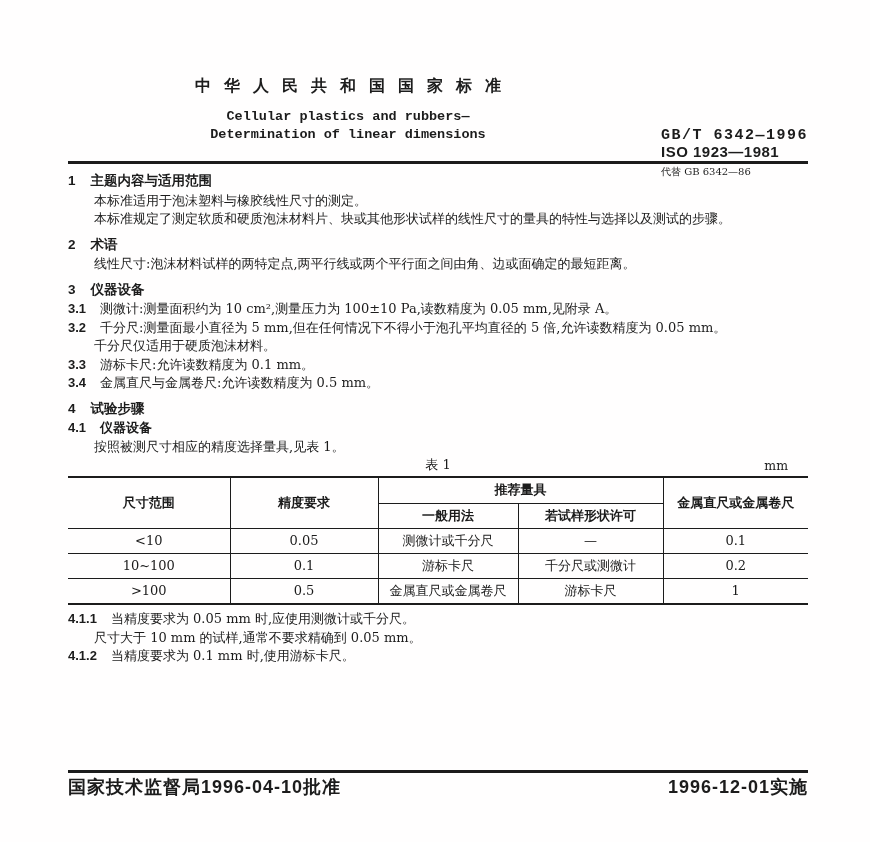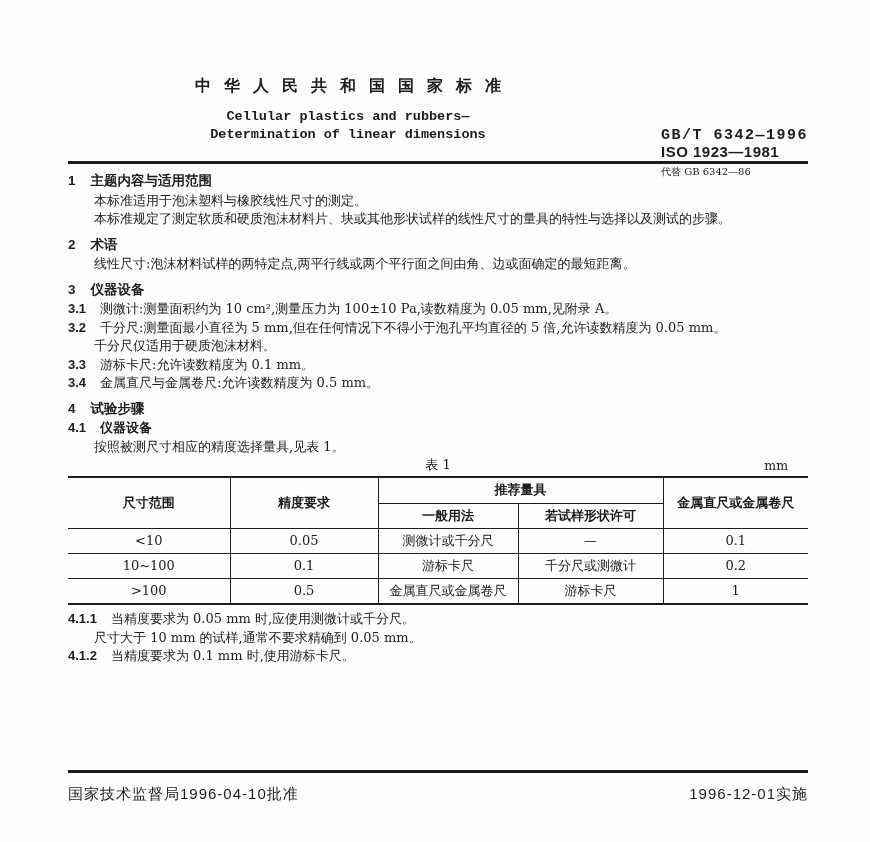--- a/index.html
+++ b/index.html
@@ -71,23 +71,23 @@
     font-family:"Liberation Sans",sans-serif; font-weight:bold;
   }
   table.t1 .no-l { border-left:none; }
   table.t1 .no-r { border-right:none; }
   table.t1 tr.hdr1 th { height:25px; }
 
   
   .footer-abs { position:absolute; left:68px; width:740px; top:770px; }
   .footer-rule { height:2.5px; background:#1c1c1c; }
   .footer-line {
-    display:flex; justify-content:space-between; margin-top:12px;
-    font-family:"Liberation Sans",sans-serif; font-weight:normal;
-    font-size:15px; letter-spacing:1px;
+    display:flex; justify-content:space-between; margin-top:2px;
+    font-family:"Liberation Sans",sans-serif; font-weight:bold;
+    font-size:18px; letter-spacing:1px;
   }
 </style>
 </head>
 <body>
 
 <div class="page">
   <div class="content">
 
     <div class="header">
       <div class="header-left">

